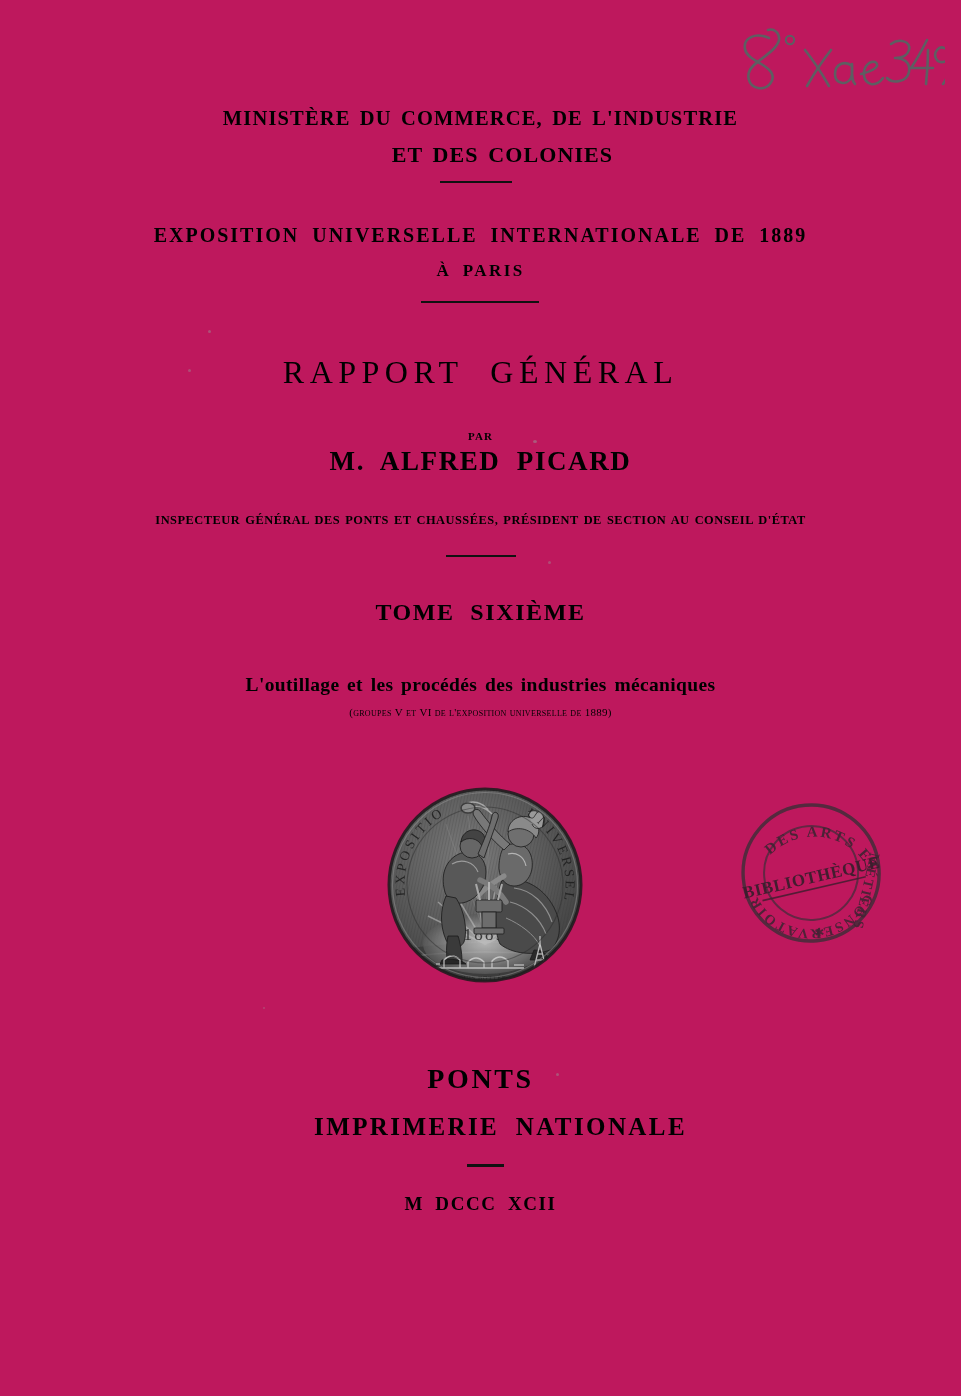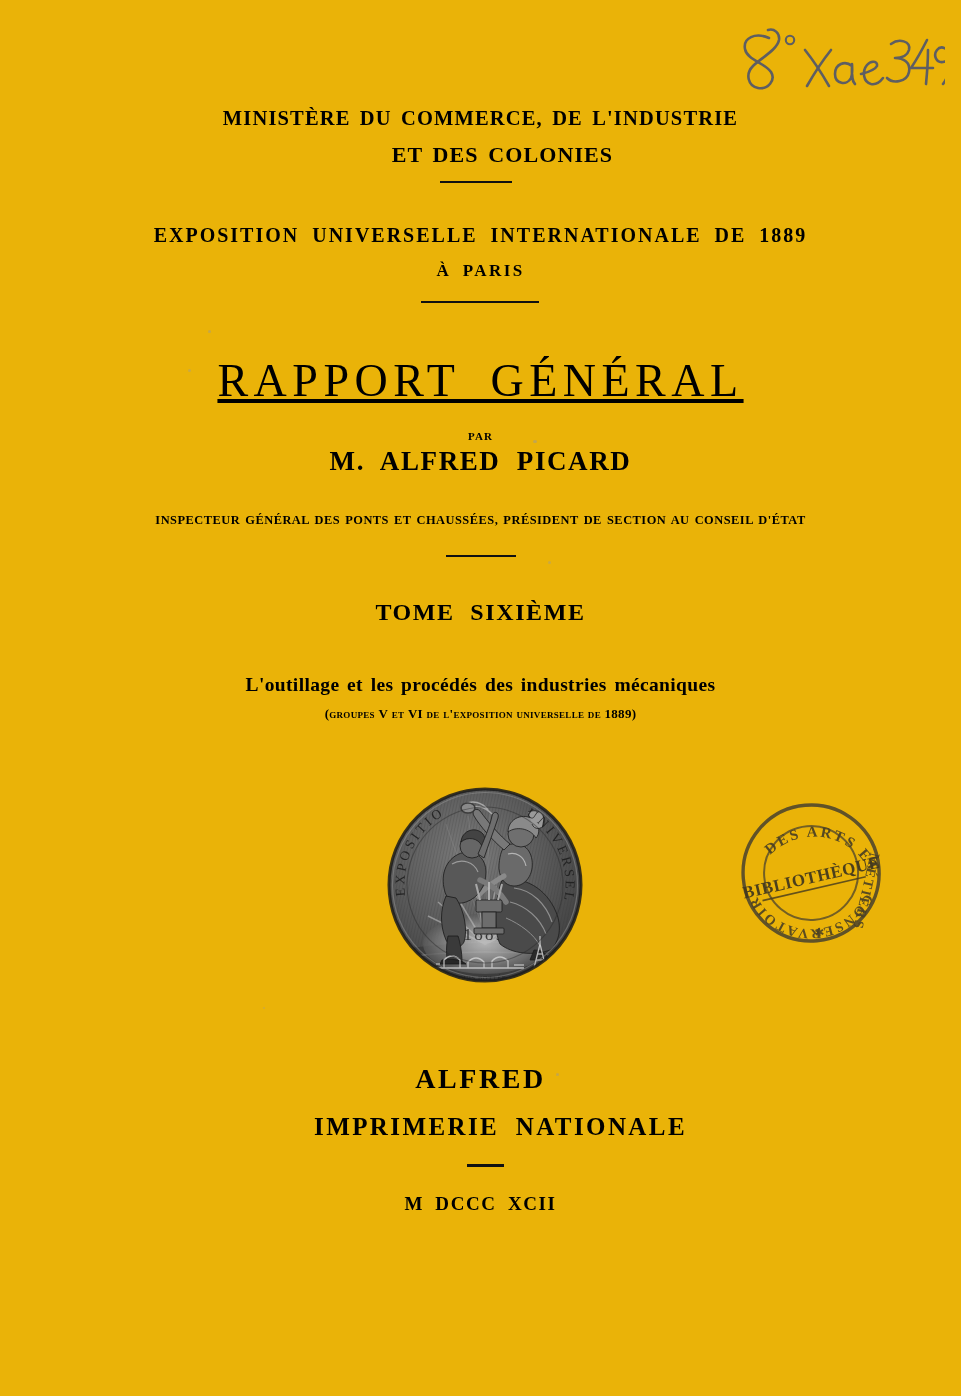--- a/index.html
+++ b/index.html
@@ -11,21 +11,21 @@
   body {
     font-family: "Liberation Serif", "DejaVu Serif", serif;
     color: #000000;
   }
 
   #page {
     position: relative;
     width: 961px;
     height: 1396px;
     margin: 0 auto;
-    background: #eab308;
+    background: #be185d;
     overflow: hidden;
   }
 
   
   .line {
     position: absolute;
     left: 0;
     width: 961px;
     text-align: center;
     white-space: nowrap;
@@ -60,25 +60,24 @@
     top: 261px;
     font-size: 17px;
     font-weight: bold;
     letter-spacing: 2.4px;
     word-spacing: 5px;
   }
 
   
   .main-title {
     top: 354px;
-    font-size: 46px;
+    font-size: 32px;
     font-weight: normal;
     letter-spacing: 5.5px;
     word-spacing: 14px;
-    text-decoration: underline;
   }
 
   .par {
     top: 430px;
     font-size: 11px;
     font-weight: bold;
     letter-spacing: 1.1px;
   }
 
   
@@ -114,22 +113,22 @@
   }
   .subtitle-2 {
     top: 674px;
     font-size: 19.5px;
     font-weight: bold;
     letter-spacing: 0.35px;
     word-spacing: 2.5px;
   }
   .groups {
     top: 706px;
-    font-size: 13px;
-    font-weight: bold;
+    font-size: 11px;
+    font-weight: normal;
     letter-spacing: 0.3px;
   }
 
   
   .paris {
     top: 1063px;
     font-size: 28px;
     font-weight: bold;
     letter-spacing: 2.6px;
   }
@@ -446,21 +445,21 @@
 
       <text x="86" y="146" text-anchor="middle" font-family="'DejaVu Sans', sans-serif" font-size="12" fill="#27272b" opacity="0.88">✱</text>
 
       <g transform="rotate(-8 83 86)">
         <text x="83" y="92" text-anchor="middle" font-family="'Liberation Serif', serif" font-size="17" font-weight="bold" fill="#1f1f23" letter-spacing="0.6" opacity="0.95">BIBLIOTHÈQUE</text>
         <line x1="30" y1="98" x2="136" y2="98" stroke="#1f1f23" stroke-width="1.6" opacity="0.8"></line>
       </g>
     </svg>
   </div>
 
-  <div class="line paris">ALFRED</div>
+  <div class="line paris">PONTS</div>
 
   <div class="line printer">IMPRIMERIE NATIONALE</div>
 
   <div class="rule rule-4"></div>
 
   <div class="line year">M DCCC XCII</div>
 
   <div class="speck" style="left:208px; top:330px; width:3px; height:3px; opacity:.45;"></div>
   <div class="speck" style="left:188px; top:369px; width:3px; height:3px; opacity:.4;"></div>
   <div class="speck" style="left:533px; top:440px; width:4px; height:3px; opacity:.5;"></div>

